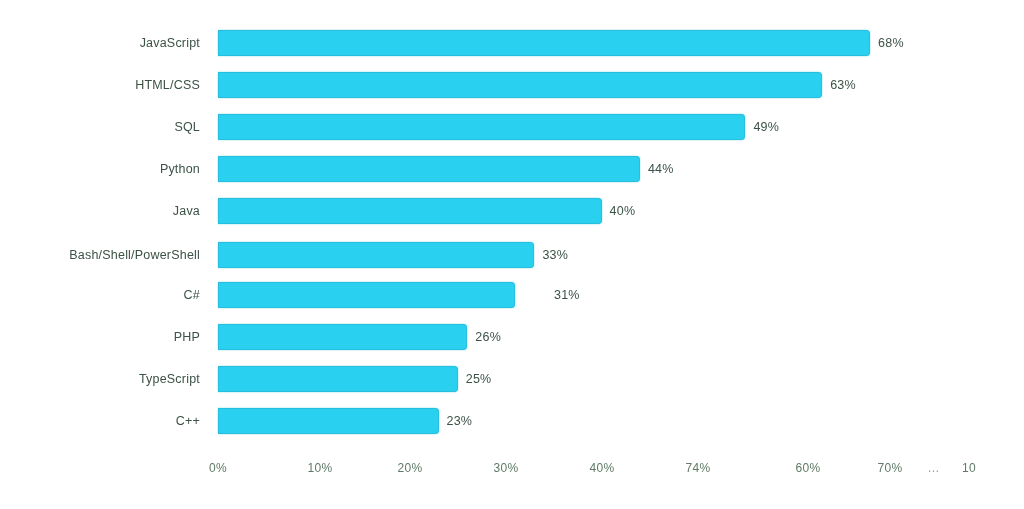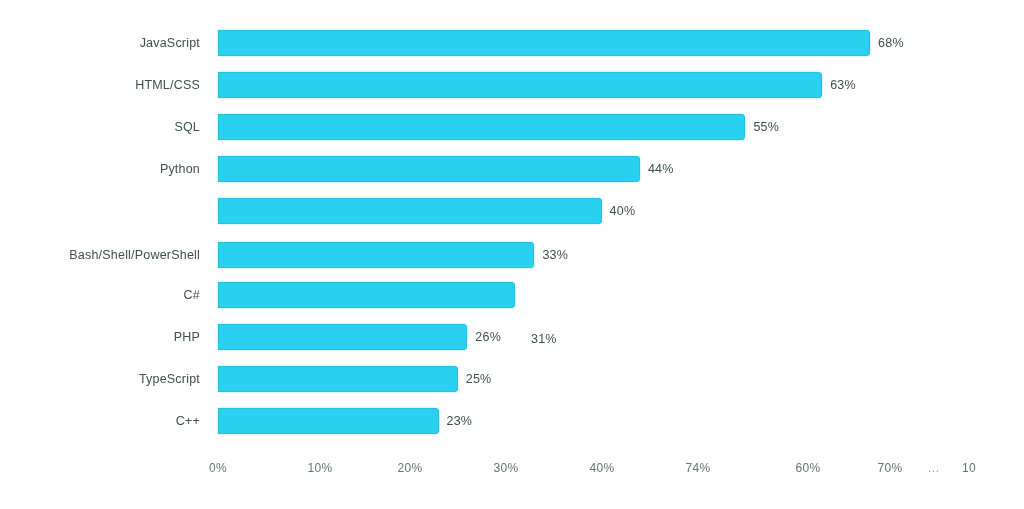--- a/index.html
+++ b/index.html
@@ -122,48 +122,49 @@
         <div class="bar-track" style="width: 604.17px;">
           <div class="bar" title="HTML/CSS 63%" style="width: 100%; background: rgb(42, 208, 240);"></div>
         </div>
         <div class="val-label" style="left: 830.17px;">63%</div>
       </div>
       <div class="bar-row" style="top: 106px;">
         <div class="cat-label" style="top: 15px;">SQL</div>
         <div class="bar-track" style="width: 527.45px;">
           <div class="bar" title="SQL 55%" style="width: 100%; background: rgb(42, 208, 240);"></div>
         </div>
-        <div class="val-label" style="left: 753.45px;">55%</div>
+        <div class="val-label" style="left: 753.45px;">49%</div>
       </div>
       <div class="bar-row" style="top: 148px;">
         <div class="cat-label" style="top: 15px;">Python</div>
         <div class="bar-track" style="width: 421.96px;">
           <div class="bar" title="Python 44%" style="width: 100%; background: rgb(42, 208, 240);"></div>
         </div>
         <div class="val-label" style="left: 647.96px;">44%</div>
       </div>
       <div class="bar-row" style="top: 190px;">
+        <div class="cat-label" style="top: 15px;">Java</div>
         <div class="bar-track" style="width: 383.6px;">
           <div class="bar" title="Java 40%" style="width: 100%; background: rgb(42, 208, 240);"></div>
         </div>
         <div class="val-label" style="left: 609.6px;">40%</div>
       </div>
       <div class="bar-row" style="top: 234px;">
         <div class="cat-label" style="top: 15px;">Bash/Shell/PowerShell</div>
         <div class="bar-track" style="width: 316.47px;">
           <div class="bar" title="Bash/Shell/PowerShell 33%" style="width: 100%; background: rgb(42, 208, 240);"></div>
         </div>
         <div class="val-label" style="left: 542.47px;">33%</div>
       </div>
       <div class="bar-row" style="top: 274px;">
         <div class="cat-label" style="top: 15px;">C#</div>
         <div class="bar-track" style="width: 297.29px;">
           <div class="bar" title="C# 31%" style="width: 100%; background: rgb(42, 208, 240);"></div>
         </div>
-        <div class="val-label" style="left: 531px; margin-top: 44px;">31%</div>
+        <div class="val-label" style="left: 554px;">31%</div>
       </div>
       <div class="bar-row" style="top: 316px;">
         <div class="cat-label" style="top: 15px;">PHP</div>
         <div class="bar-track" style="width: 249.34px;">
           <div class="bar" title="PHP 26%" style="width: 100%; background: rgb(42, 208, 240);"></div>
         </div>
         <div class="val-label" style="left: 475.34px;">26%</div>
       </div>
       <div class="bar-row" style="top: 358px;">
         <div class="cat-label" style="top: 15px;">TypeScript</div>

